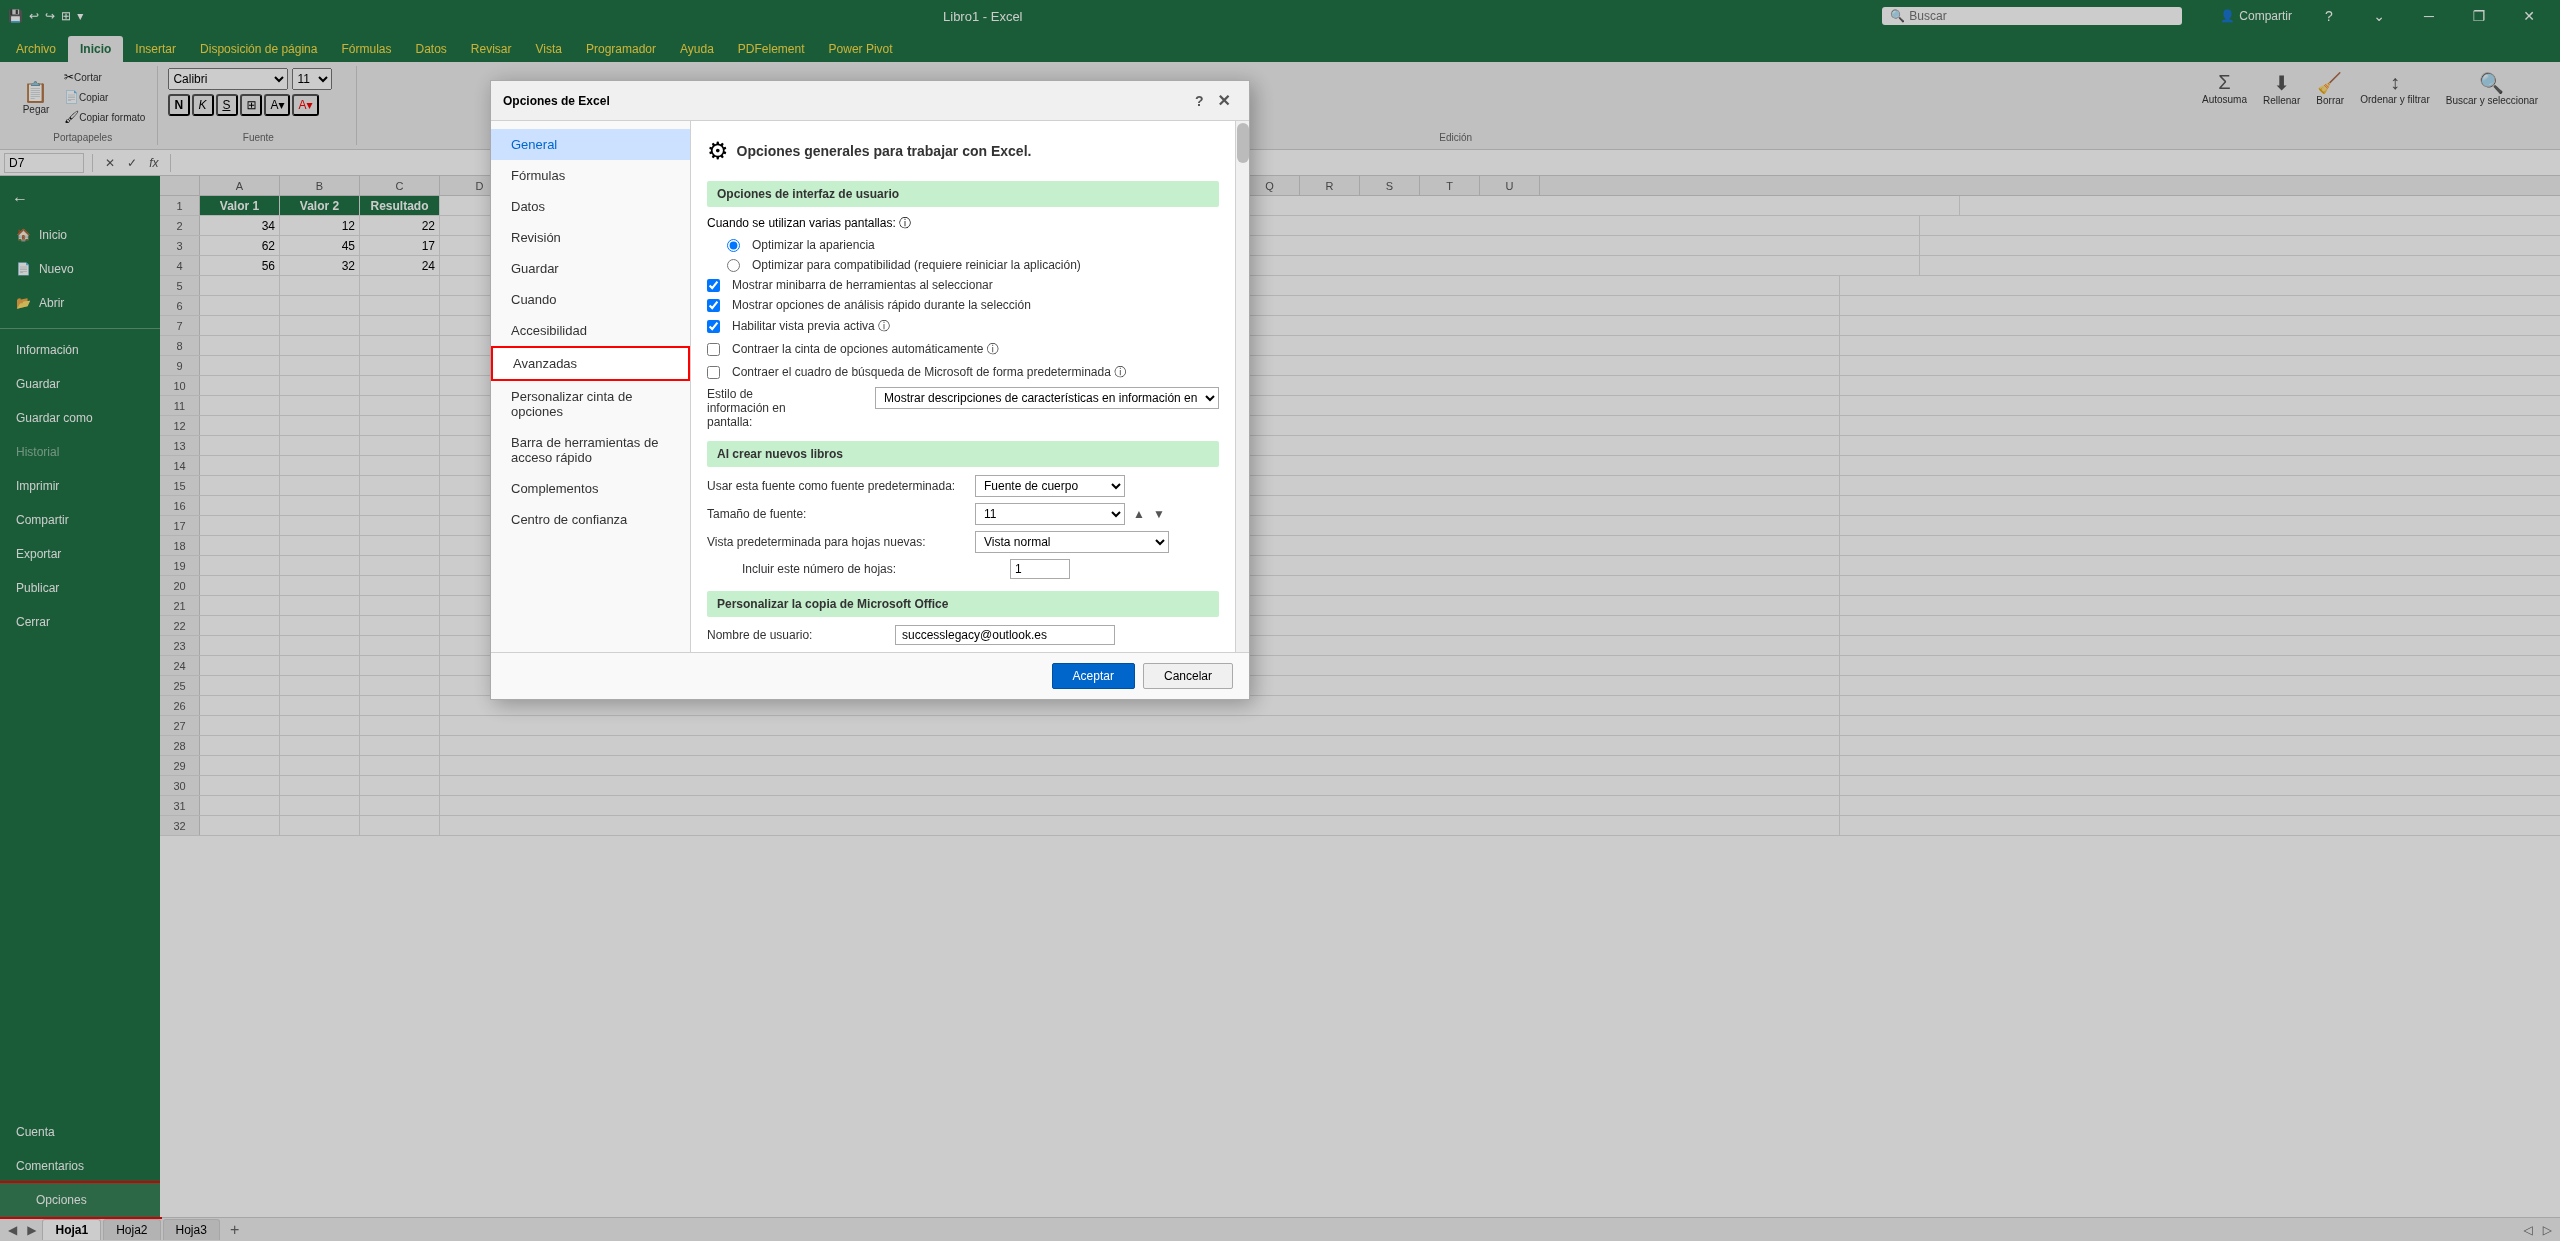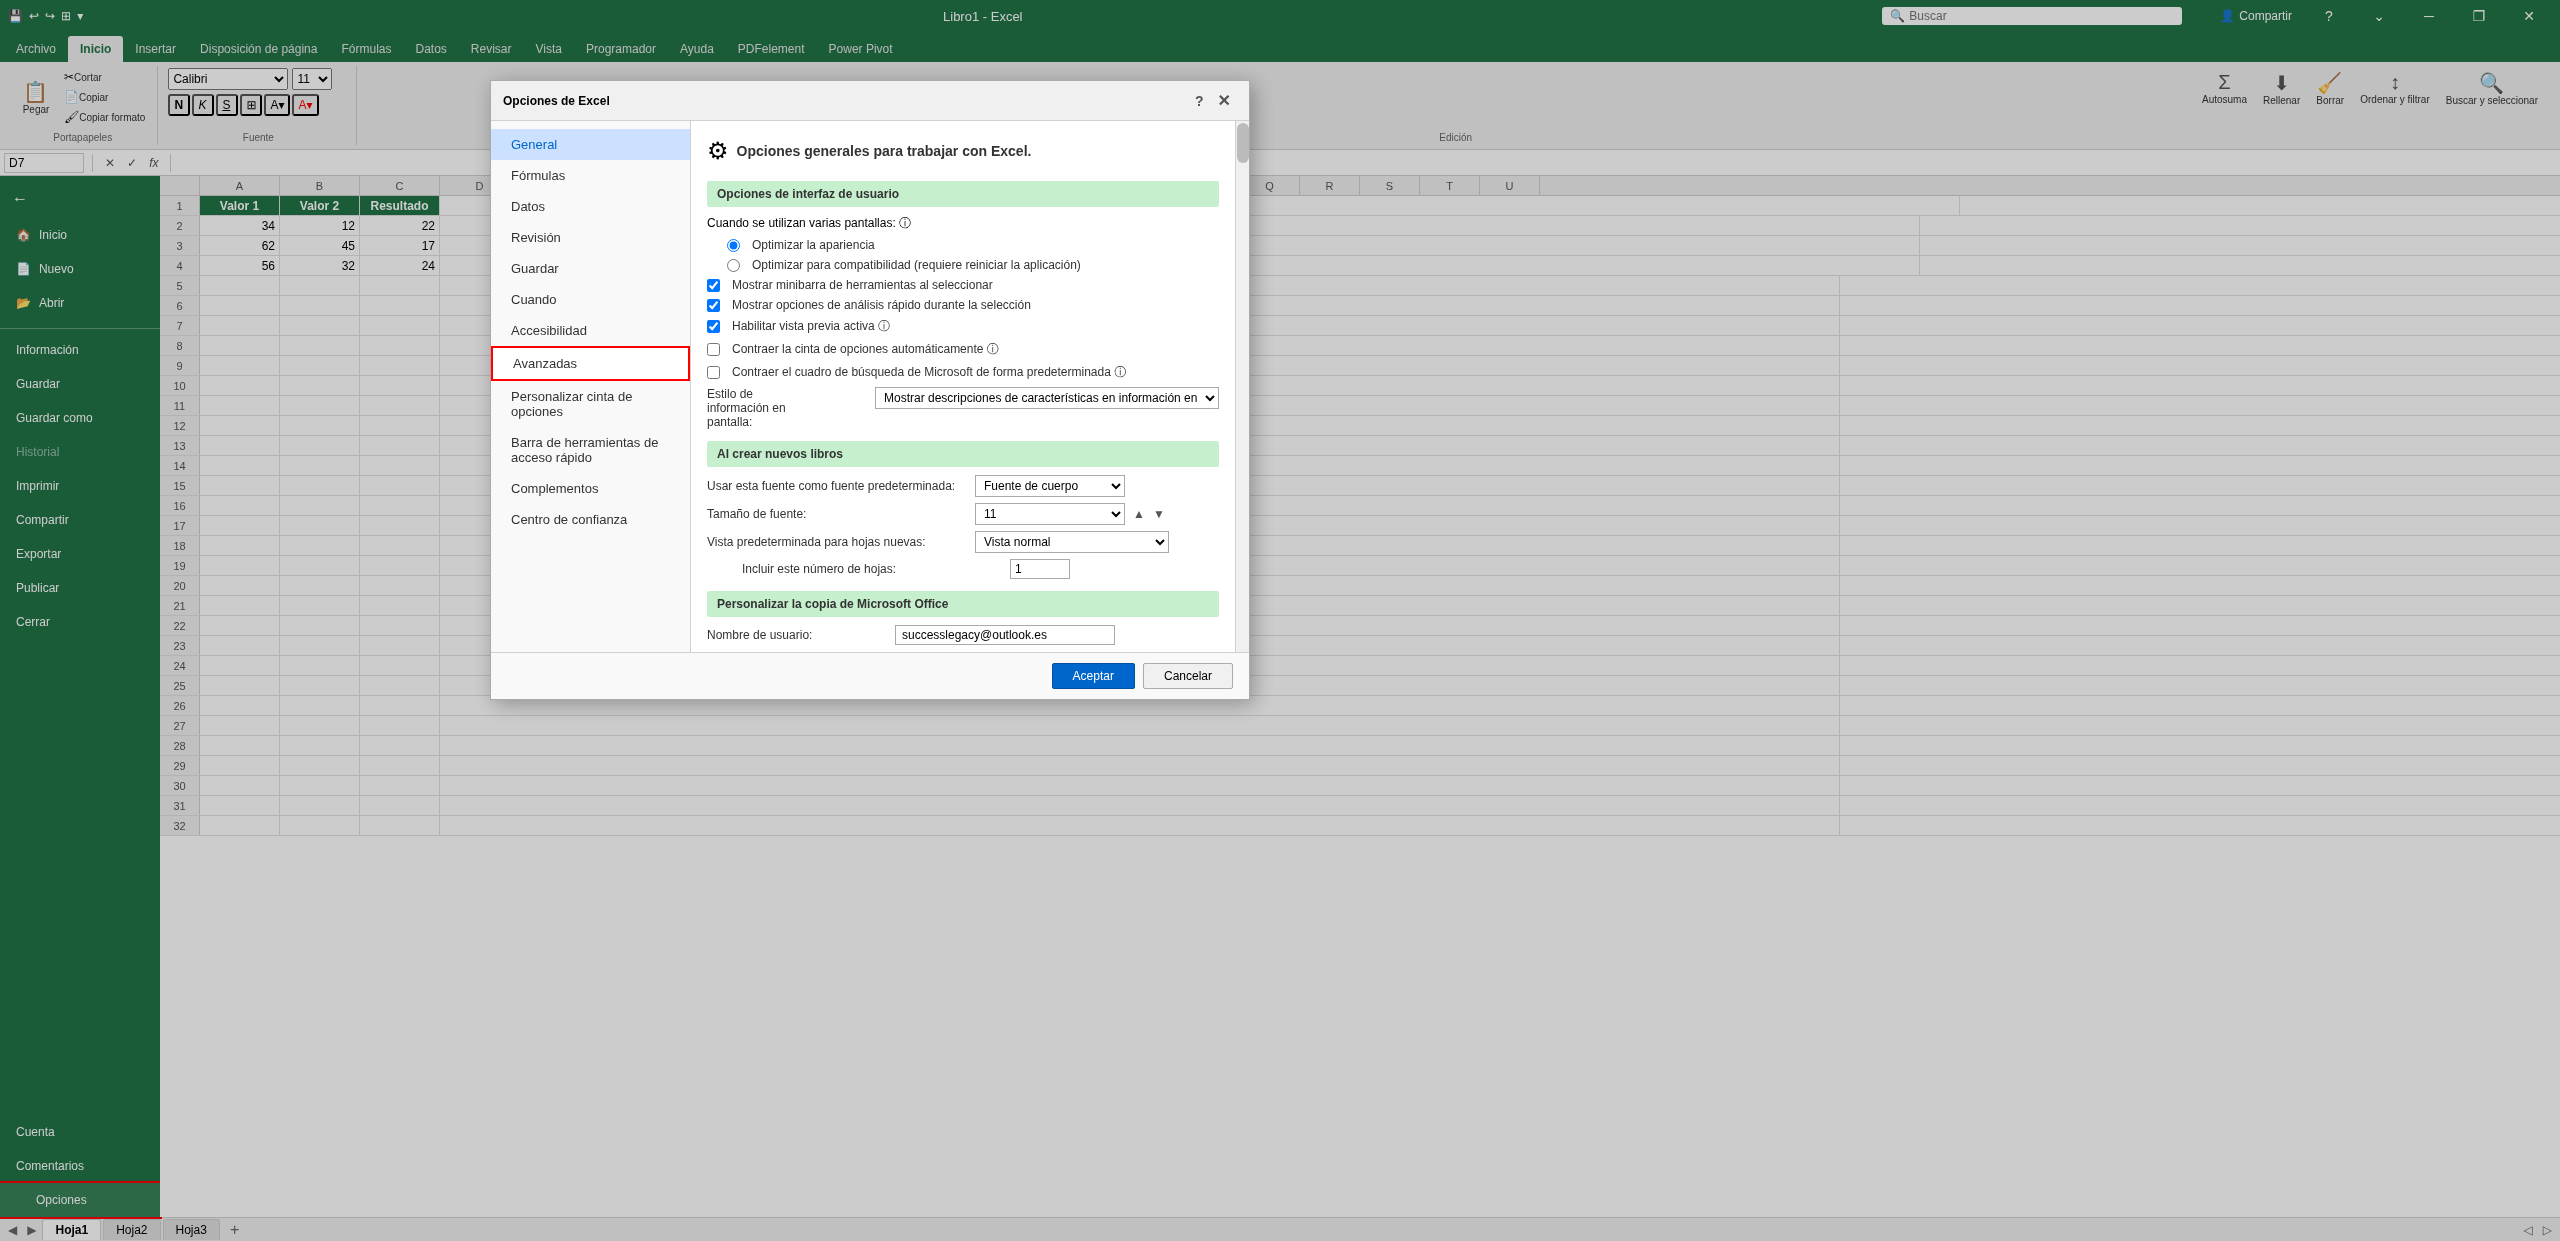--- a/index.html
+++ b/index.html
@@ -23,21 +23,21 @@
     
     .ribbon-tabs {
       background: #217346;
       display: flex;
       align-items: flex-end;
       padding: 0 4px;
       height: 30px;
     }
     .ribbon-tab {
       padding: 6px 12px;
-      color: #e5e5e5;
+      color: #fde047;
       cursor: pointer;
       font-size: 12px;
       border-radius: 3px 3px 0 0;
       height: 26px;
       display: flex;
       align-items: center;
     }
     .ribbon-tab.active { background: #f0f0f0; color: #217346; font-weight: 600; }
 
     

